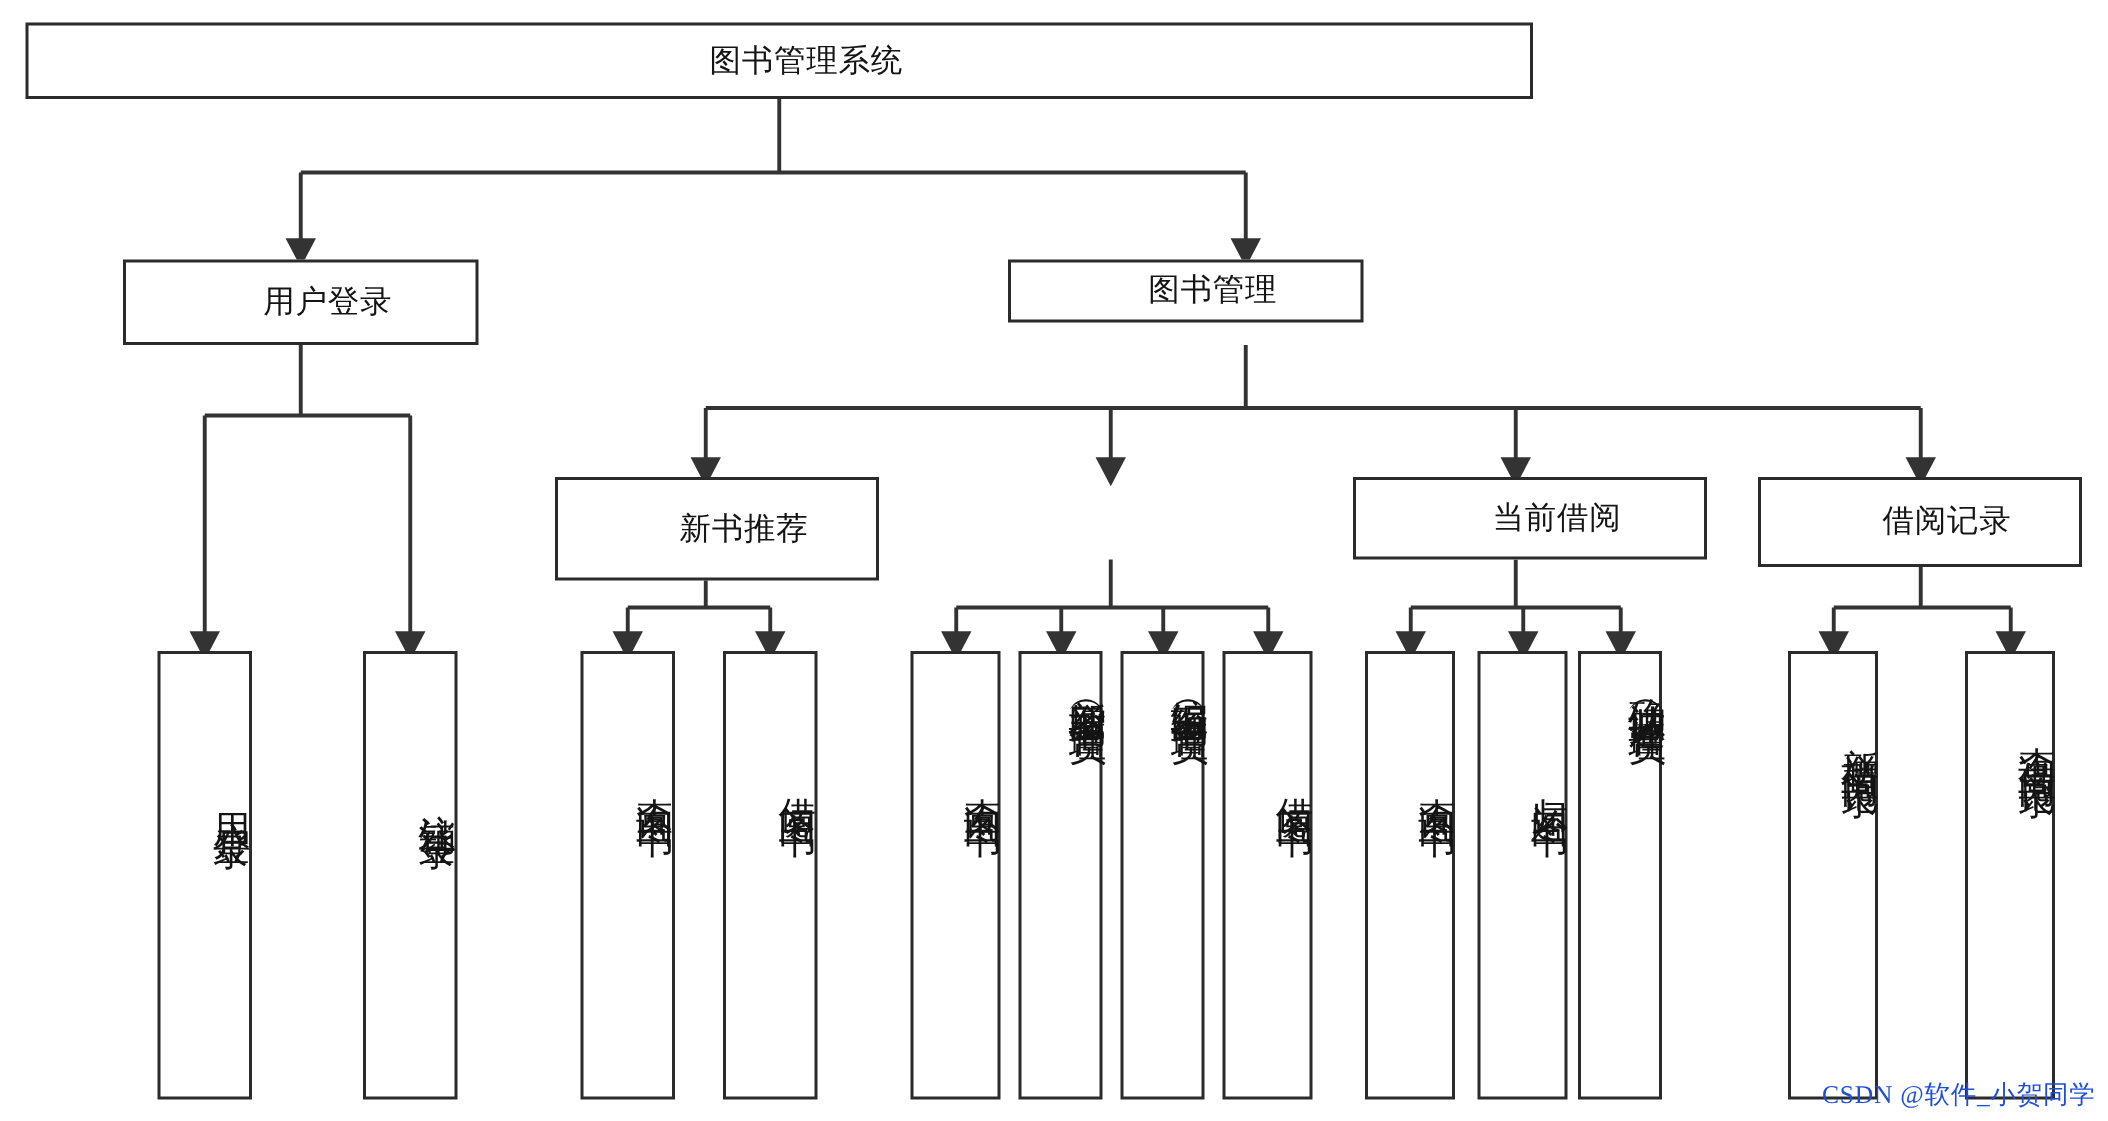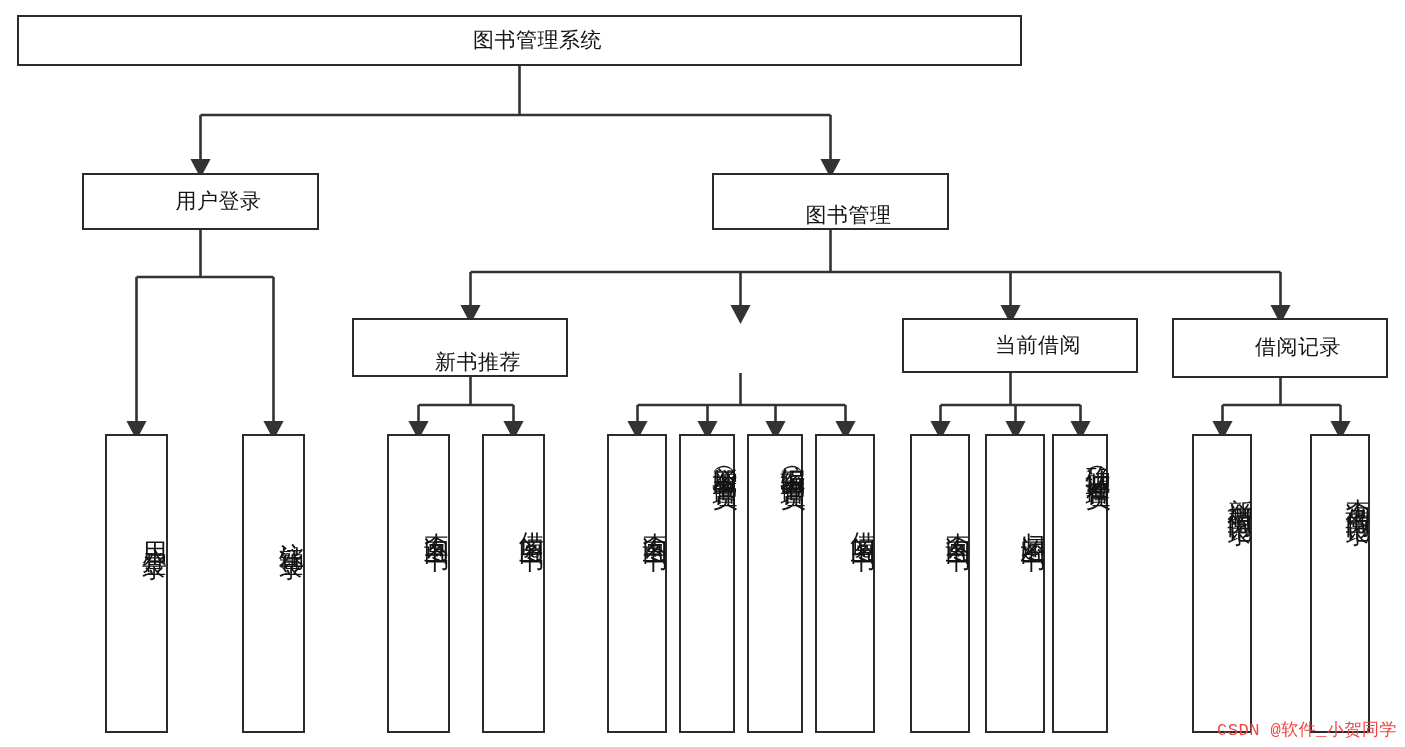--- a/index.html
+++ b/index.html
@@ -53,25 +53,25 @@
     white-space:nowrap;
   }
   .node.vert.tall .label{
     letter-spacing:3px;
   }
   #watermark{
     position:absolute;
     right:8px;
     bottom:6px;
     font-size:17px;
-    color:#ef4444;
+    color:#1d4ed8;
     letter-spacing:0.5px;
     z-index:5;
     white-space:nowrap;
-    font-family:Liberation Mono, monospace;
+    font-family:Liberation Serif, serif;
   }
 </style>
 </head>
 <body>
 
 <div id="canvas">
 
   <svg id="edges" viewBox="0 0 1405 747">
     <defs>
       <marker id="arrow" markerWidth="9" markerHeight="9" refX="1.2" refY="4.5" orient="auto" markerUnits="strokeWidth">
@@ -122,25 +122,25 @@
     </g>
   </svg>
 
   <div class="node" style="left:17px;top:15px;width:1005px;height:51px;">
     <span class="label">图书管理系统</span>
   </div>
 
   <div class="node" style="left:82px;top:173px;width:237px;height:57px;">
     <span class="label">用户登录</span>
   </div>
-  <div class="node" style="left:712px;top:173px;width:237px;height:57px;align-items:flex-end;">
+  <div class="node" style="left:672px;top:173px;width:237px;height:42px;">
     <span class="label">图书管理</span>
   </div>
 
-  <div class="node" style="left:352px;top:318px;width:216px;height:59px;align-items:flex-end;">
+  <div class="node" style="left:370px;top:318px;width:216px;height:69px;">
     <span class="label">新书推荐</span>
   </div>
   <div class="node" style="left:902px;top:318px;width:236px;height:55px;">
     <span class="label">当前借阅</span>
   </div>
   <div class="node" style="left:1172px;top:318px;width:216px;height:60px;">
     <span class="label">借阅记录</span>
   </div>
 
   <div class="node vert" style="left:105px;top:434px;width:63px;height:299px;padding-top:86px;">

